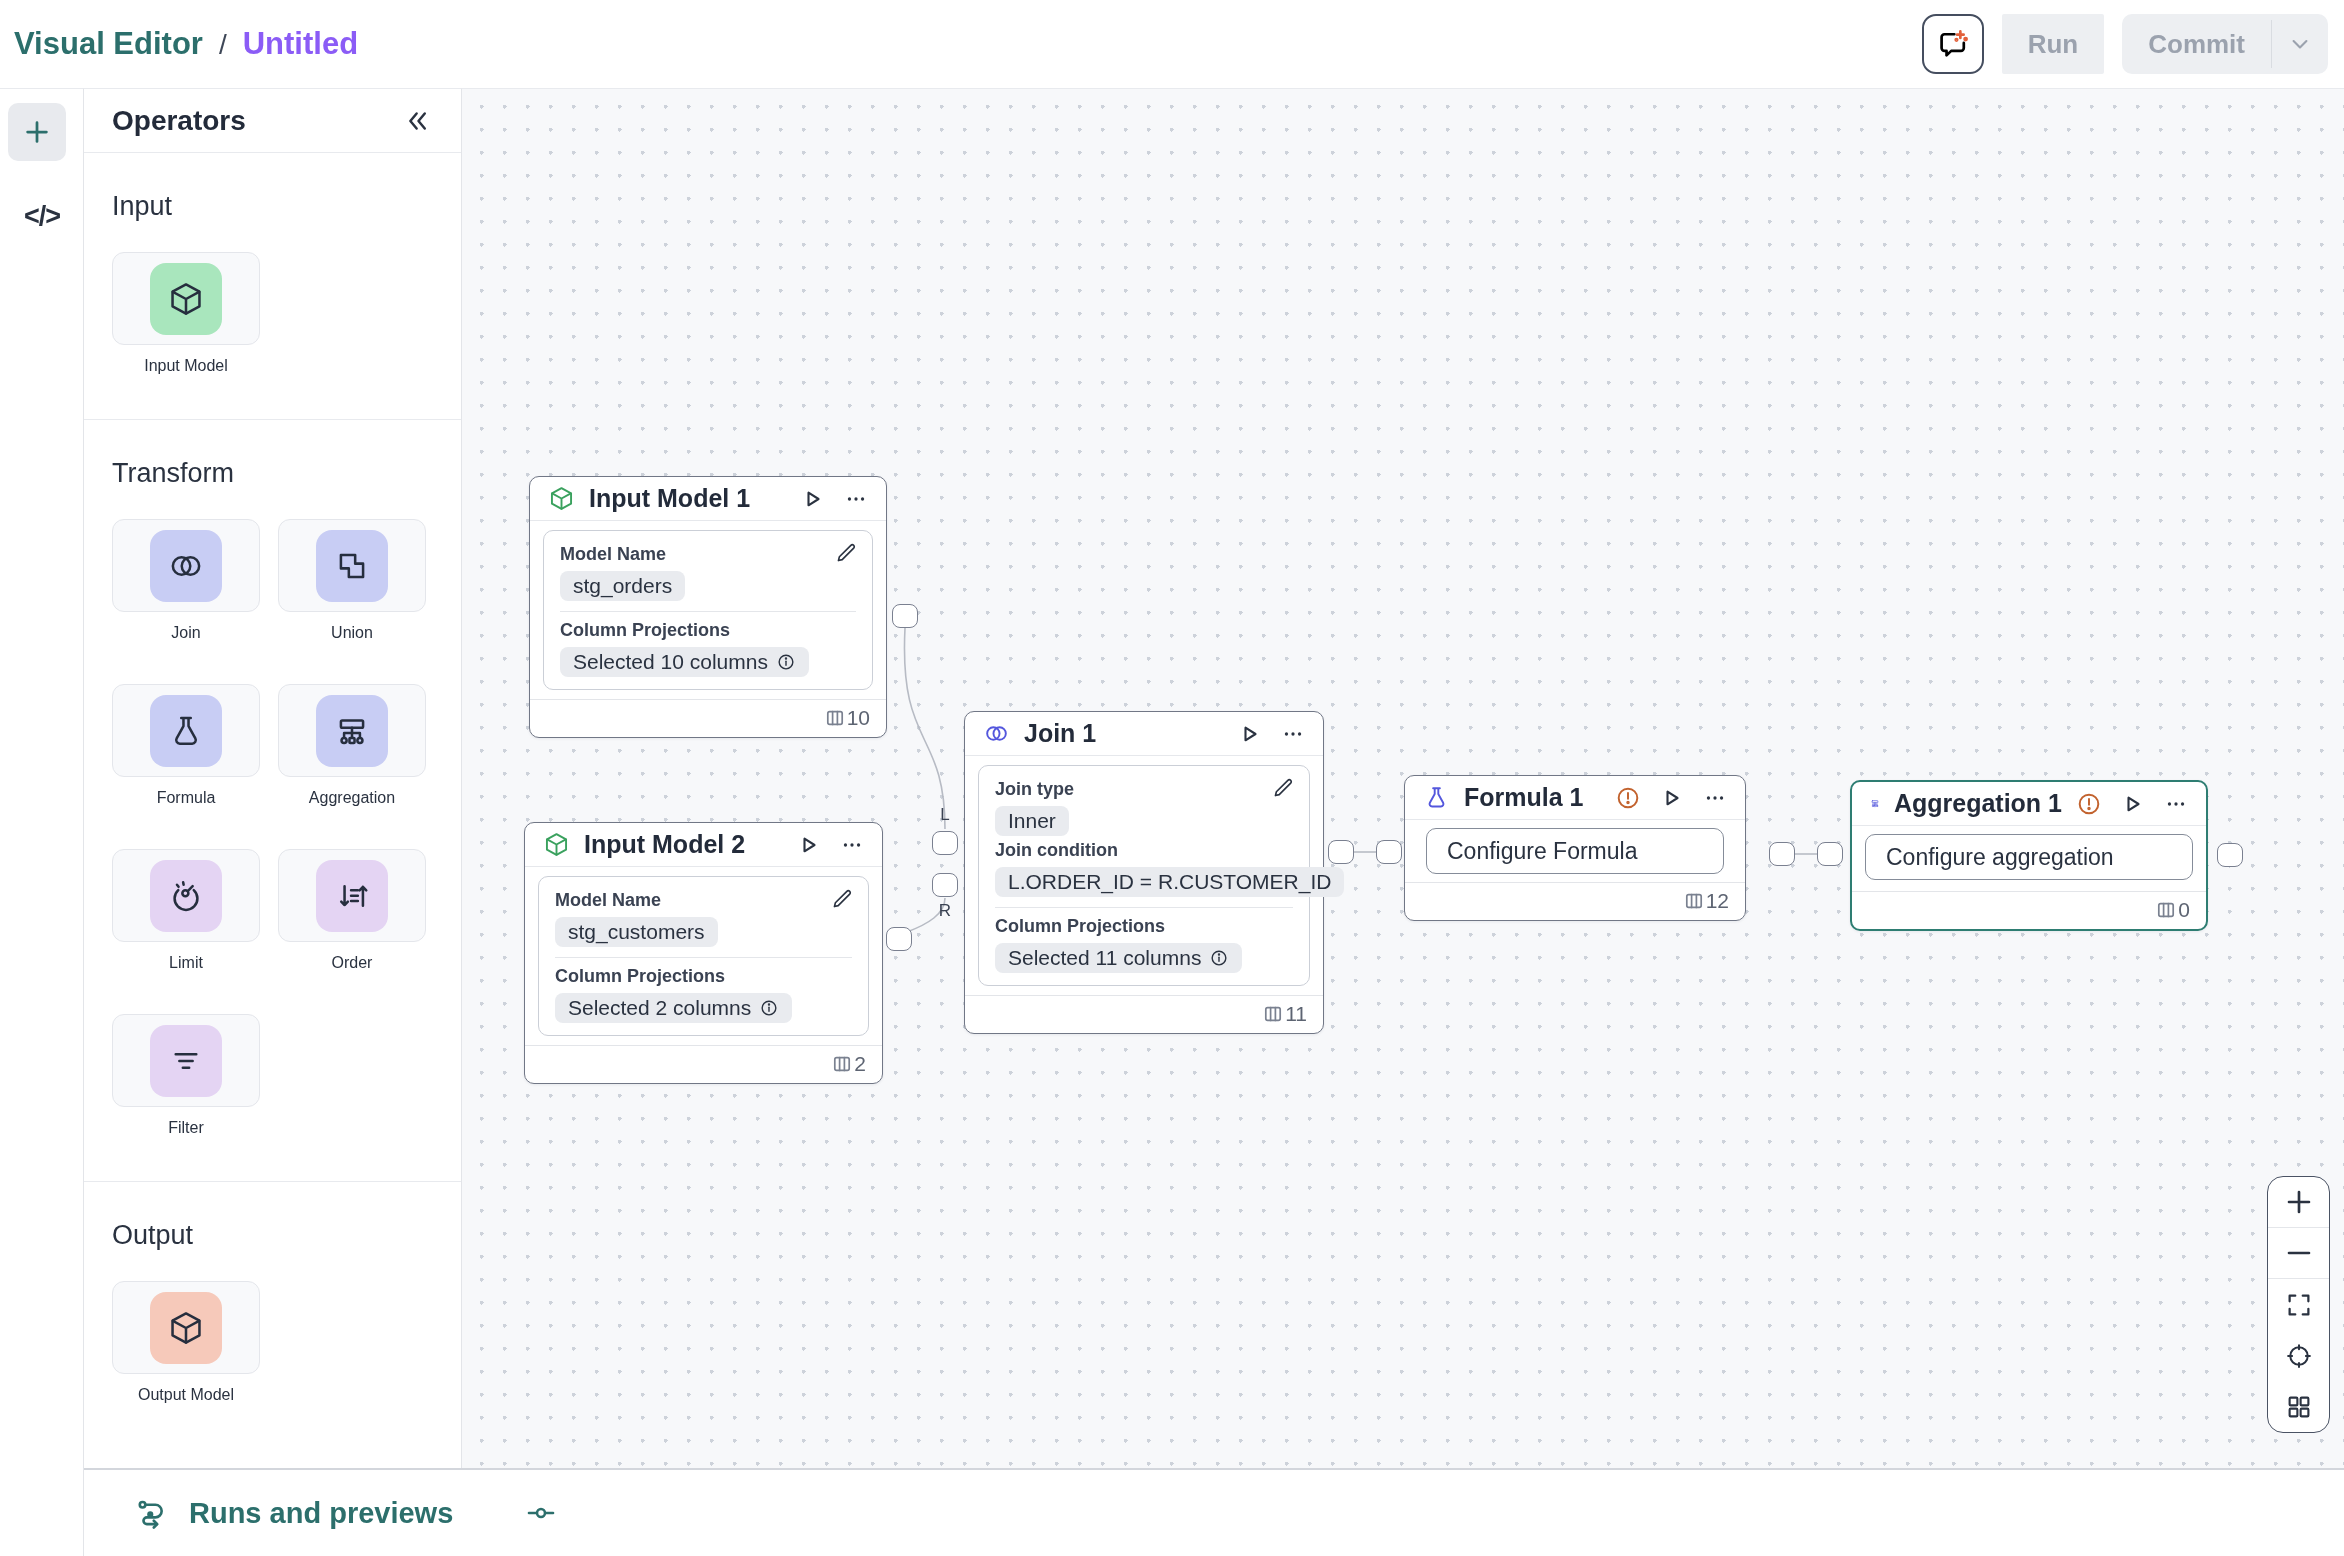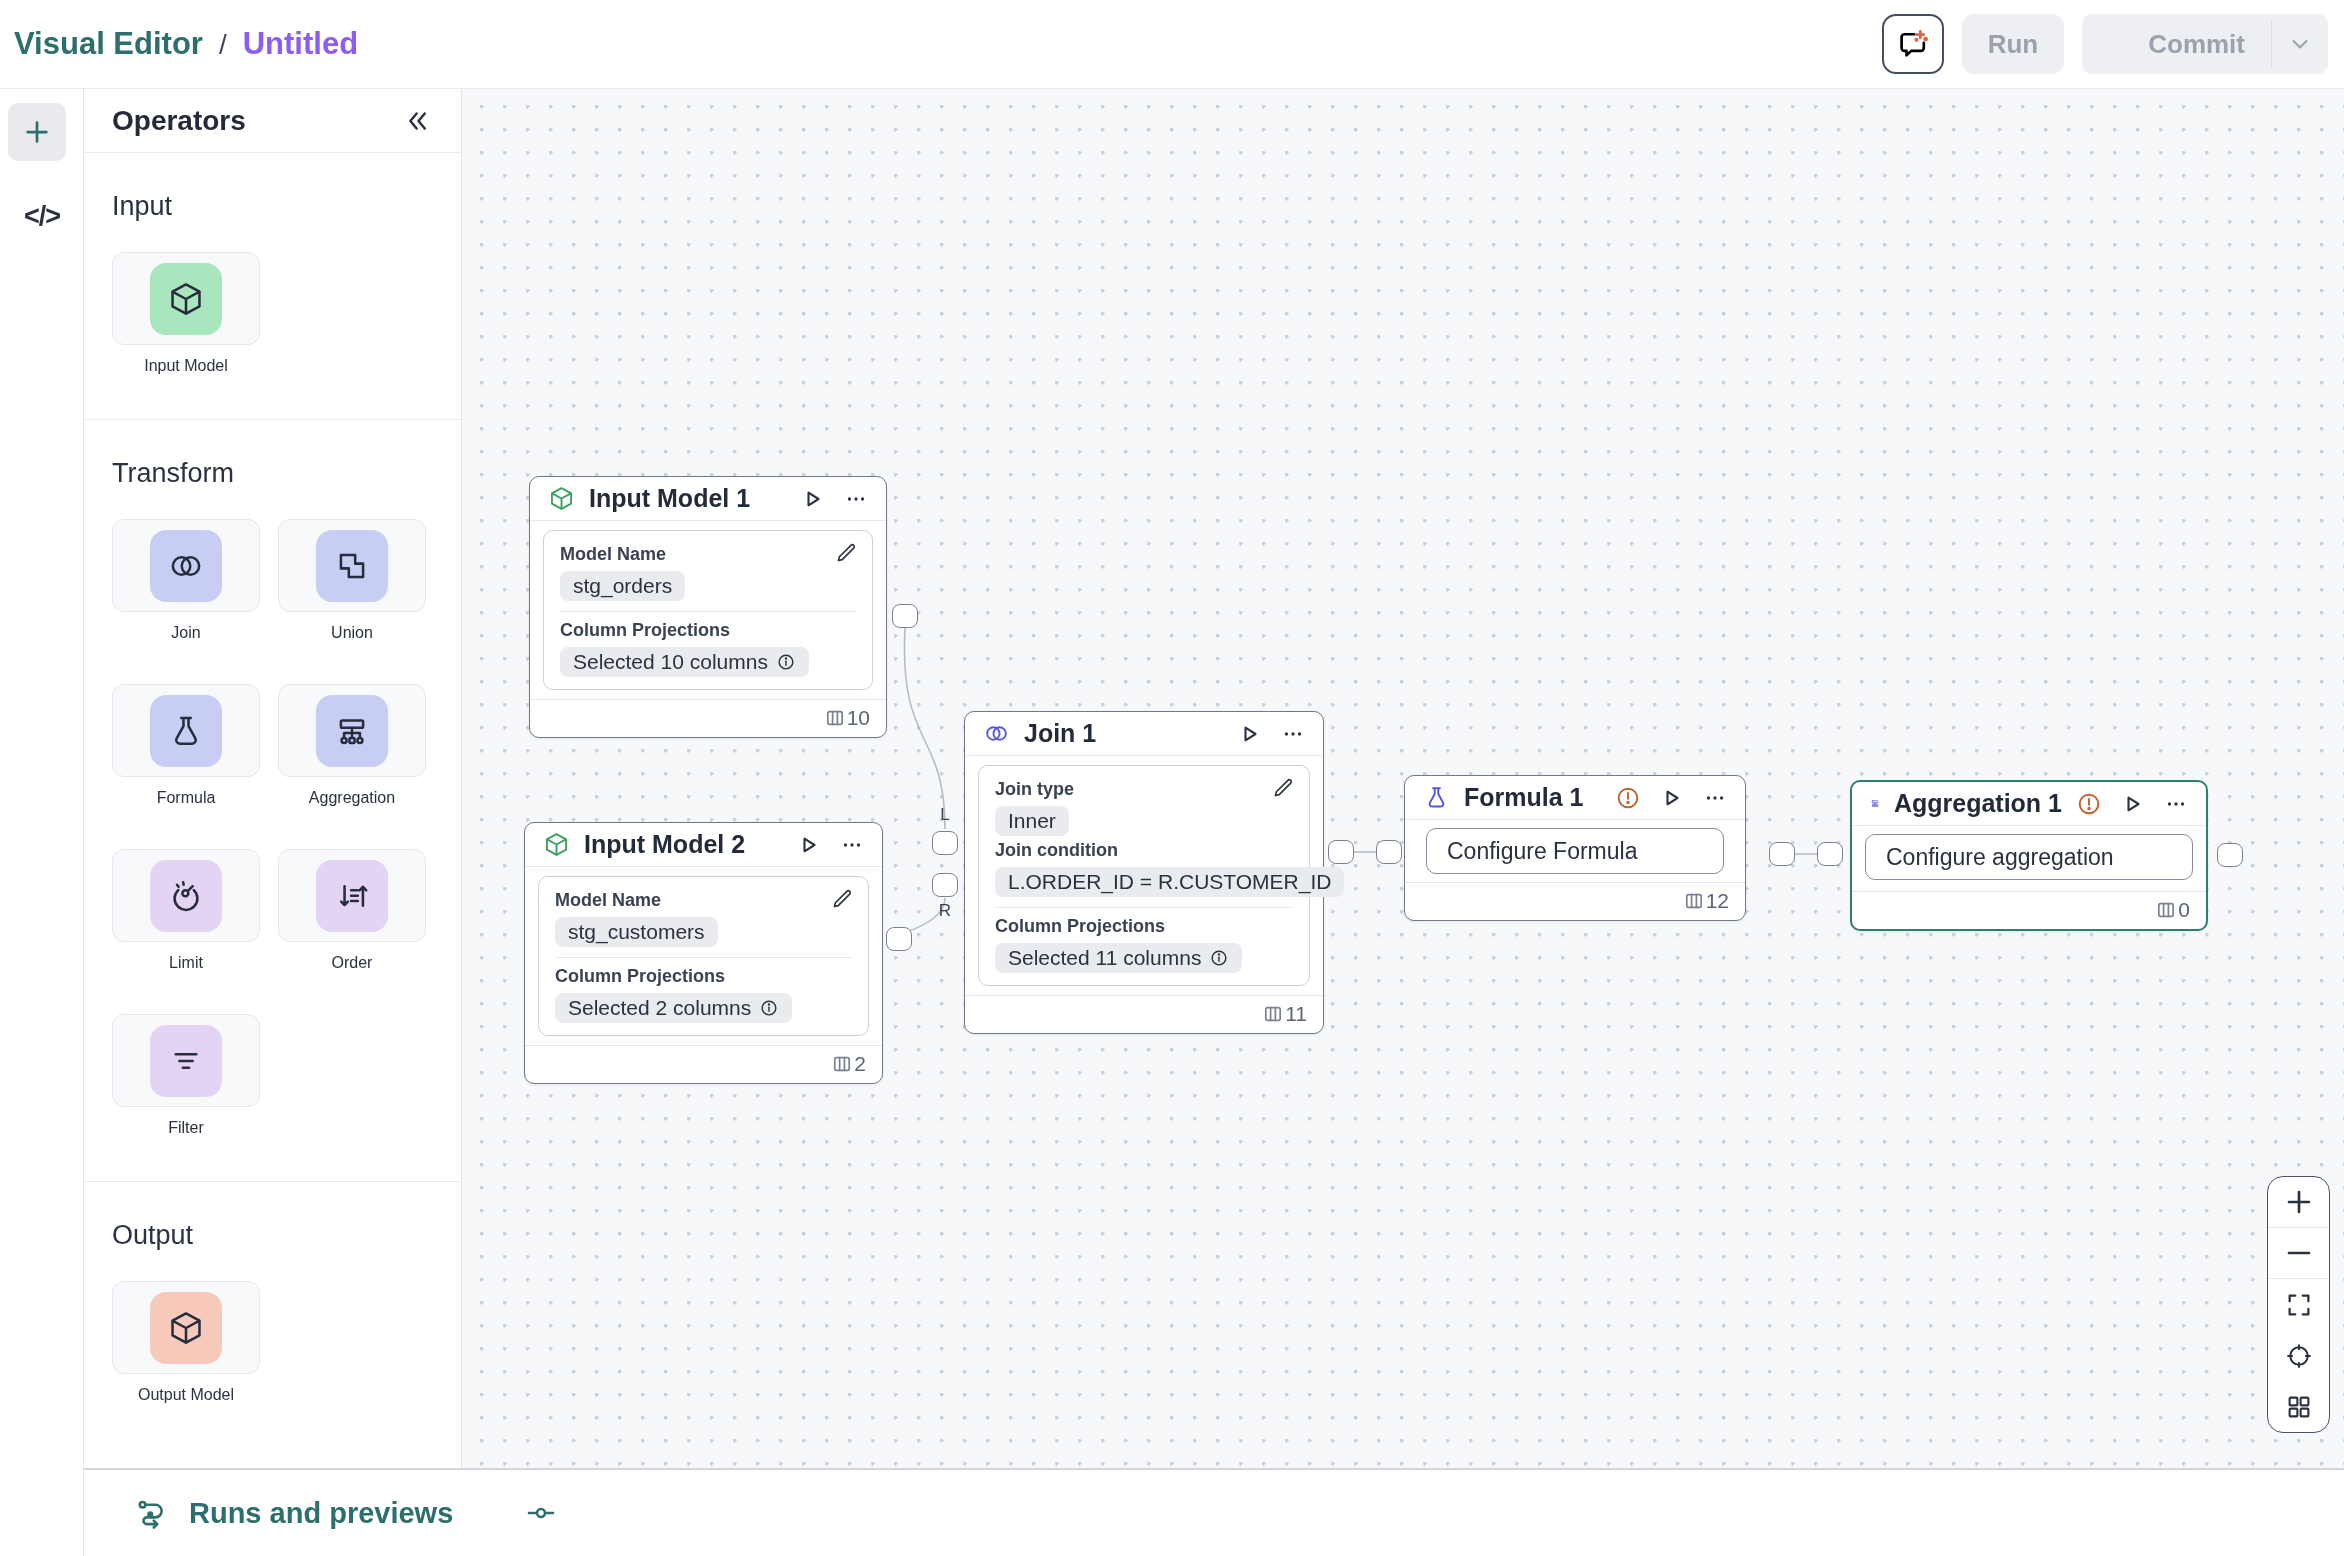--- a/index.html
+++ b/index.html
@@ -10,24 +10,24 @@
   
   .top-header { position:absolute; left:0; top:0; width:2344px; height:88px;
     display:flex; align-items:center; justify-content:space-between; padding:0 16px 0 14px; background:#fff; }
   .breadcrumb { display:flex; align-items:baseline; gap:16px; }
   .bc-app { font-size:31px; font-weight:700; color:#2c6f6c; }
   .bc-sep { font-size:28px; color:#3e4757; }
   .bc-doc { font-size:31px; font-weight:700; color:#8b5cf6; }
   .header-actions { display:flex; align-items:center; gap:18px; }
   .ai-btn { width:62px; height:60px; border:2px solid #454e5f; border-radius:14px;
     background:#fff; display:flex; align-items:center; justify-content:center; }
-  .btn-muted { height:60px; background:#edeff2; border:none; border-radius:12px;
+  .btn-muted { height:60px; background:#edeff2; border:none; border-radius:2px;
     color:#9ba2ae; font-size:26px; font-weight:600; font-family:inherit; padding:0 26px; }
   .commit-split { display:flex; align-items:stretch; background:#edeff2; border-radius:10px; height:60px; }
-  .commit-main { display:flex; align-items:center; padding:0 26px; color:#9ba2ae; font-size:26px; font-weight:600;margin-left:40px; }
+  .commit-main { display:flex; align-items:center; padding:0 26px; color:#9ba2ae; font-size:26px; font-weight:600; }
   .commit-divider { width:1px; background:#d9dce1; margin:6px 0; }
   .commit-caret { display:flex; align-items:center; justify-content:center; width:56px; color:#9ba2ae; }
 
   
   .rail { position:absolute; left:0; top:88px; width:84px; height:1468px;
     border-right:1px solid #e3e5e9; border-top:1px solid #e8eaee; background:#fff; }
   .rail-add { position:absolute; left:8px; top:14px; width:58px; height:58px;
     background:#e8eaee; border:none; border-radius:10px; display:flex; align-items:center; justify-content:center; color:#2c6f6c; }
   .rail-code { position:absolute; left:0; top:112px; width:84px; text-align:center;
     font-size:27px; font-weight:700; color:#2a3240; letter-spacing:-1px; cursor:pointer; }

